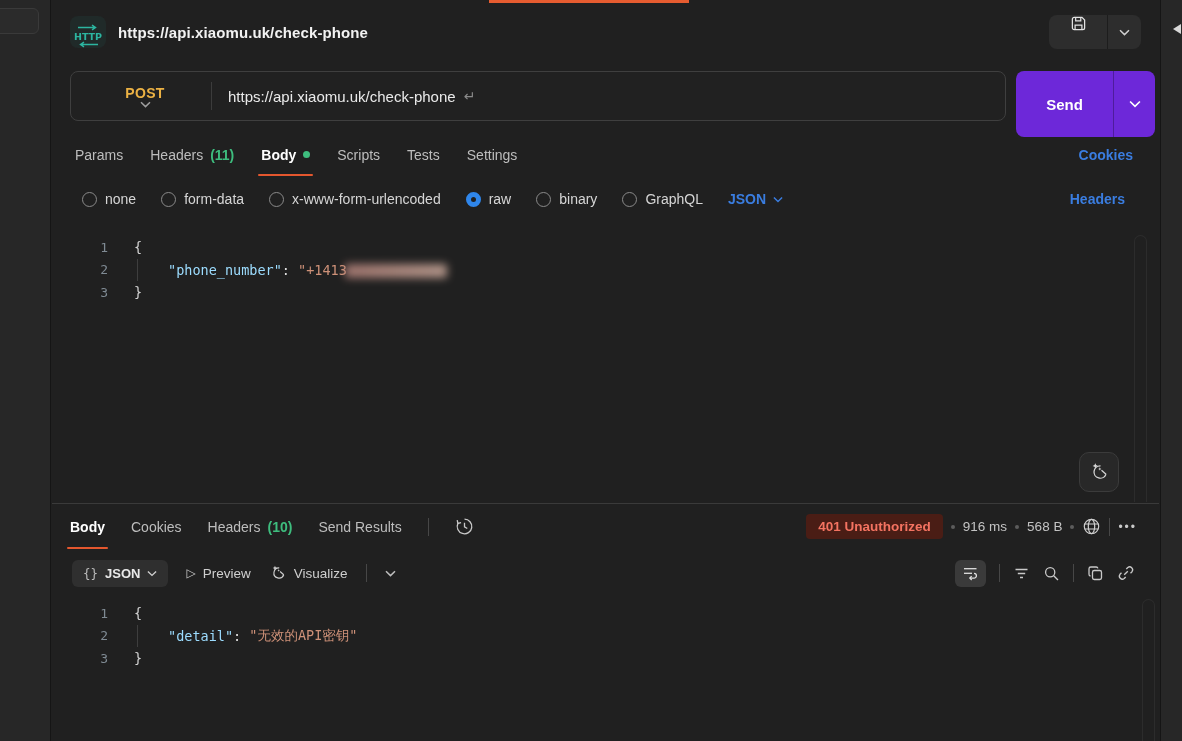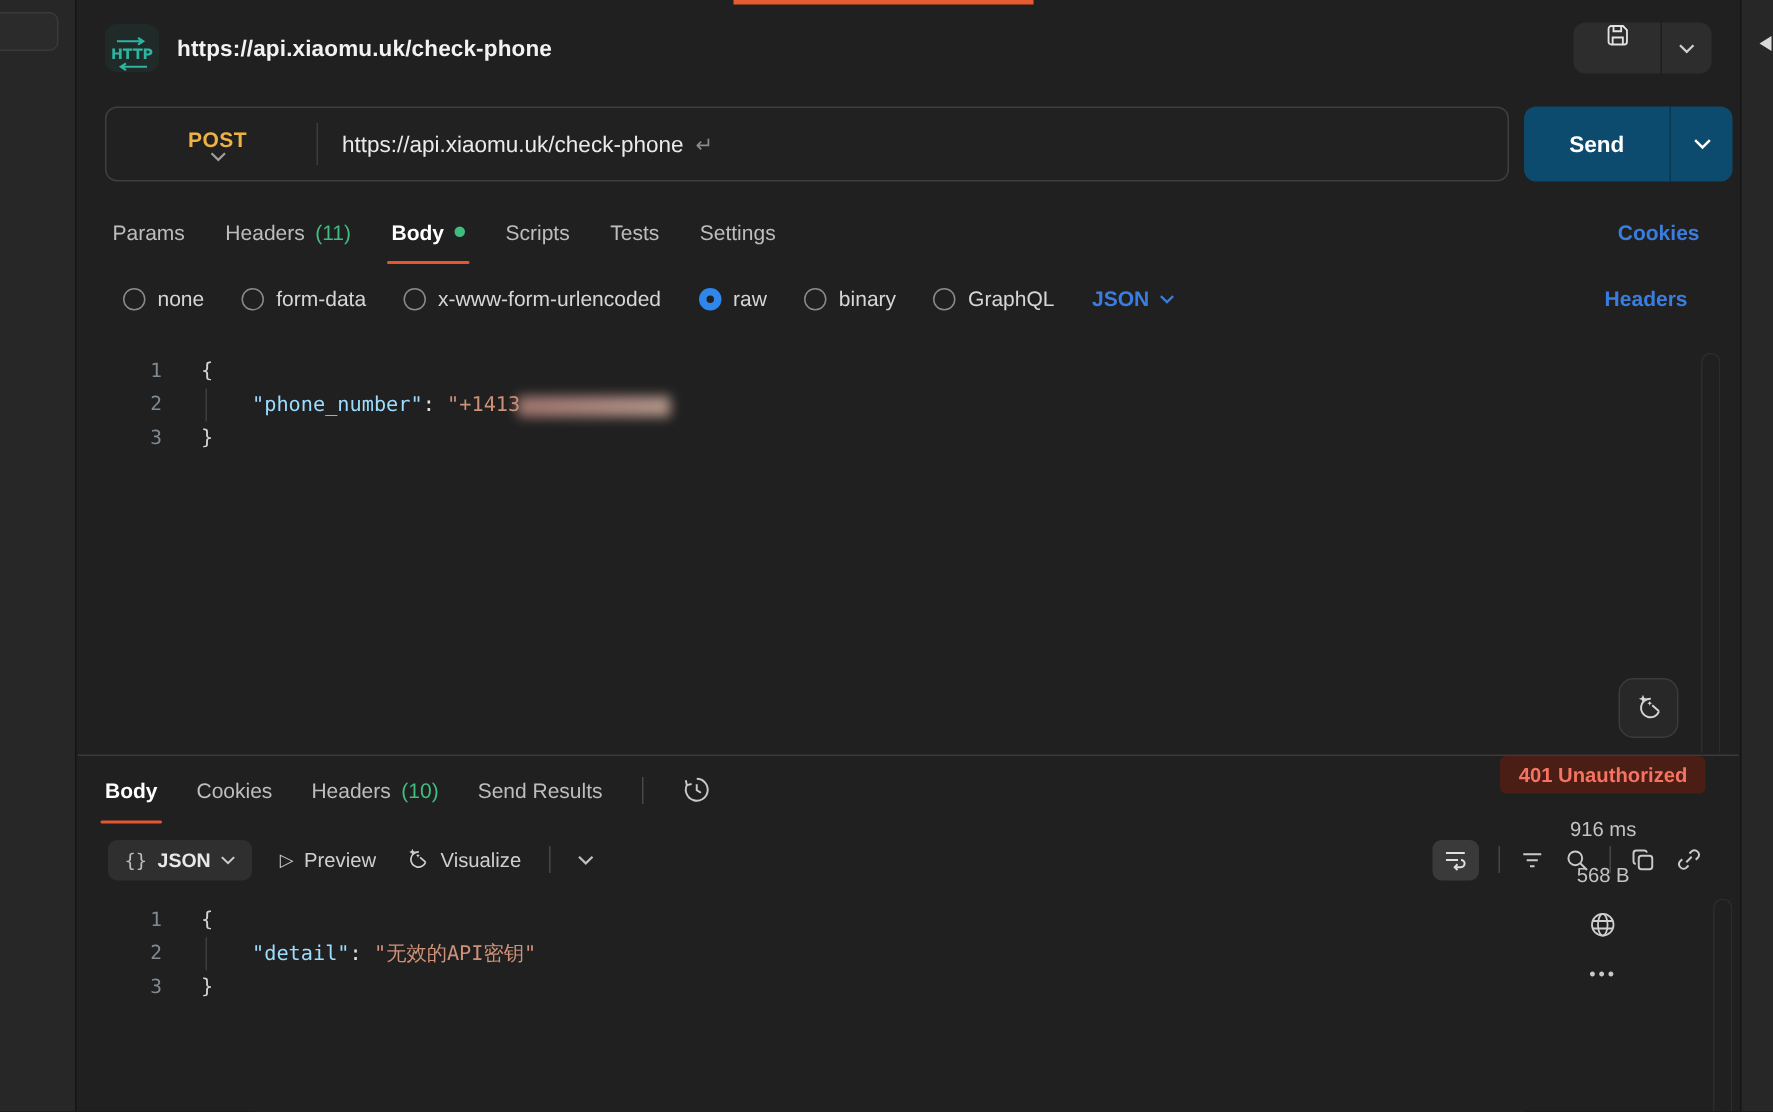--- a/index.html
+++ b/index.html
@@ -24,29 +24,29 @@
   .save-btn { margin-left:auto; display:flex; align-items:stretch; height:34px; background:#2d2d2d; border-radius:8px; overflow:hidden; }
   .save-main { display:flex; align-items:center; gap:24px; padding:0 13px; font-size:14px; color:#ef4444; cursor:pointer;flex-direction:column; }
   .save-caret { display:flex; align-items:center; padding:0 11px; border-left:1px solid #1d1d1d; cursor:pointer; }
   
   .url-box { position:absolute; left:18px; top:71px; width:936px; height:50px; border:1px solid #3f3f3f; border-radius:8px; display:flex; align-items:center; background:#212121; }
   .method-sel { display:flex; align-items:center; justify-content:space-between; width:140px; padding:0 18px 0 26px; cursor:pointer;flex-direction:column; }
   .method-label { color:#ecb244; font-weight:700; font-size:14px; letter-spacing:.3px; }
   .vsep { width:1px; align-self:center; height:28px; background:#3c3c3c; }
   .url-input { flex:1; padding:0 16px; font-size:15px; color:#eaeaea; white-space:nowrap; display:flex; align-items:center; gap:8px; cursor:text; }
   .enter-hint { color:#8a8a8a; font-size:14px; }
-  .send-btn { position:absolute; left:964px; top:71px; width:139px; height:50px; border-radius:8px; background:#0c4a6e; display:flex; overflow:hidden; }
+  .send-btn { position:absolute; left:964px; top:71px; width:139px; height:66px; border-radius:8px; background:#6d28d9; display:flex; overflow:hidden; }
   .send-main { flex:1; display:flex; align-items:center; justify-content:center; color:#fff; font-size:15px; font-weight:700; cursor:pointer; }
   .send-caret { width:42px; display:flex; align-items:center; justify-content:center; border-left:1px solid rgba(0,0,0,.28); cursor:pointer; }
   
   .tabs-row { position:absolute; left:0; top:133px; right:0; height:43px; display:flex; align-items:stretch; gap:27px; padding:0 26px 0 23px; }
   .tab { position:relative; display:flex; align-items:center; gap:7px; font-size:14px; color:#bdbdbd; cursor:pointer; white-space:nowrap; }
   .tab.active { color:#ffffff; font-weight:600; }
   .tab.active::after { content:""; position:absolute; left:-3px; right:-3px; bottom:0; height:2px; background:#e4572e; border-radius:1px; }
-  .count-green { color:#3ebd7e; }
+  .count-green { color:#3ebd7e;font-weight:bold; }
   .green-dot { width:7px; height:7px; border-radius:50%; background:#3ebd7e; }
   .link-blue { margin-left:auto; align-self:center; color:#3a7de0; font-size:14px; font-weight:600; cursor:pointer; }
   
   .radio-row { position:absolute; left:0; top:182px; right:0; height:34px; display:flex; align-items:center; gap:25px; padding:0 30px; }
   .radio { display:flex; align-items:center; gap:8px; font-size:14px; color:#d6d6d6; cursor:pointer; }
   .rb { width:15px; height:15px; border-radius:50%; border:1.5px solid #8a8a8a; flex:none; }
   .radio.selected .rb { border:5px solid #2f86eb; }
   .lang-sel { display:flex; align-items:center; gap:7px; color:#3a7de0; font-size:14px; font-weight:600; cursor:pointer; }
   
   .editor { position:absolute; left:0; right:0; font-family:"DejaVu Sans Mono", monospace; }
@@ -58,21 +58,21 @@
   .cstr { color:#ce9178; }
   .ccolon { color:#e0e0e0; }
   .iguide { align-self:stretch; border-left:1px solid #3e3e3e; margin-left:3px; padding-left:30px; }
   .redacted { display:inline-block; width:102px; height:14px; margin-left:-2px; border-radius:2px;
               background:linear-gradient(90deg,#b4837b,#c9a89a); filter:blur(4px); opacity:.85; transform:translateY(1px); }
   .scroll-track { position:absolute; top:3px; bottom:0; right:12px; width:13px; border:1px solid #2c2c2c; border-bottom:none; border-radius:7px 7px 0 0; }
   .postbot-btn { position:absolute; right:40px; bottom:10px; width:40px; height:40px; border-radius:10px; background:#282828; border:1px solid #3b3b3b; display:flex; align-items:center; justify-content:center; cursor:pointer; }
   
   .response-section { position:absolute; left:0; right:0; top:503px; bottom:0; border-top:1px solid #3a3a3a; }
   .resp-tabs { position:absolute; left:0; top:0; right:0; height:45px; display:flex; align-items:stretch; gap:26px; padding:0 22px 0 18px; }
-  .resp-right { margin-left:auto; display:flex; align-items:center; gap:8px;flex-direction:column; }
+  .resp-right { margin-left:auto; display:flex; align-items:center; gap:8px; }
   .status-badge { background:#4a1d15; color:#f47361; font-weight:600; font-size:13.5px; padding:5px 12px; border-radius:4px; white-space:nowrap; }
   .meta-text { color:#c3c3c3; font-size:13.5px; white-space:nowrap; }
   .dot-sep { width:4px; height:4px; border-radius:50%; background:#5c5c5c; }
   .vdiv { width:1px; height:18px; background:#474747; align-self:center; }
   .icon-btn { display:flex; align-items:center; justify-content:center; cursor:pointer; }
   .more-dots { color:#c9c9c9; font-size:12px; letter-spacing:2px; cursor:pointer; }
   .resp-toolbar { position:absolute; left:0; top:48px; right:0; height:42px; display:flex; align-items:center; gap:18px; padding:0 24px 0 20px; }
   .json-pill { display:flex; align-items:center; gap:7px; background:#2f2f2f; border-radius:6px; padding:6px 11px; cursor:pointer; }
   .braces { font-family:"DejaVu Sans Mono", monospace; font-size:12.5px; color:#bdbdbd; }
   .json-lbl { font-size:13px; font-weight:600; color:#e8e8e8; }

